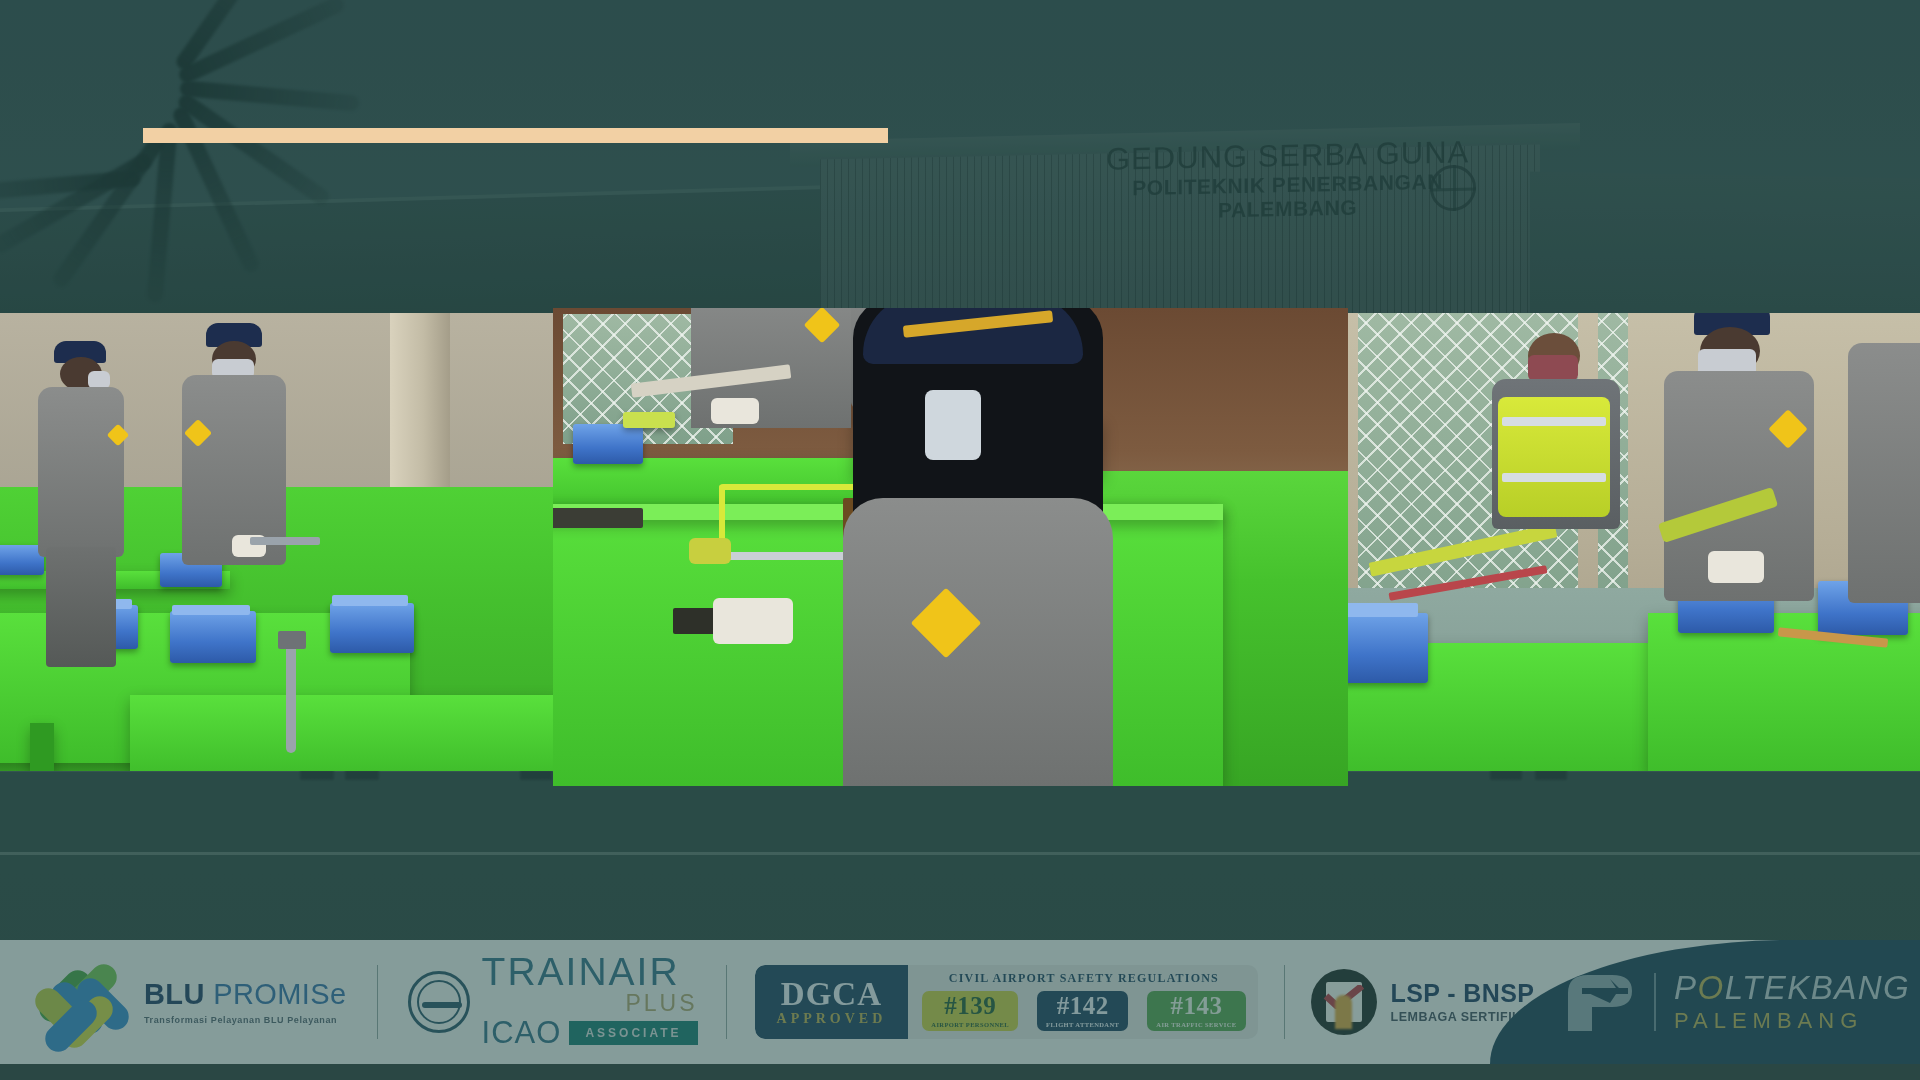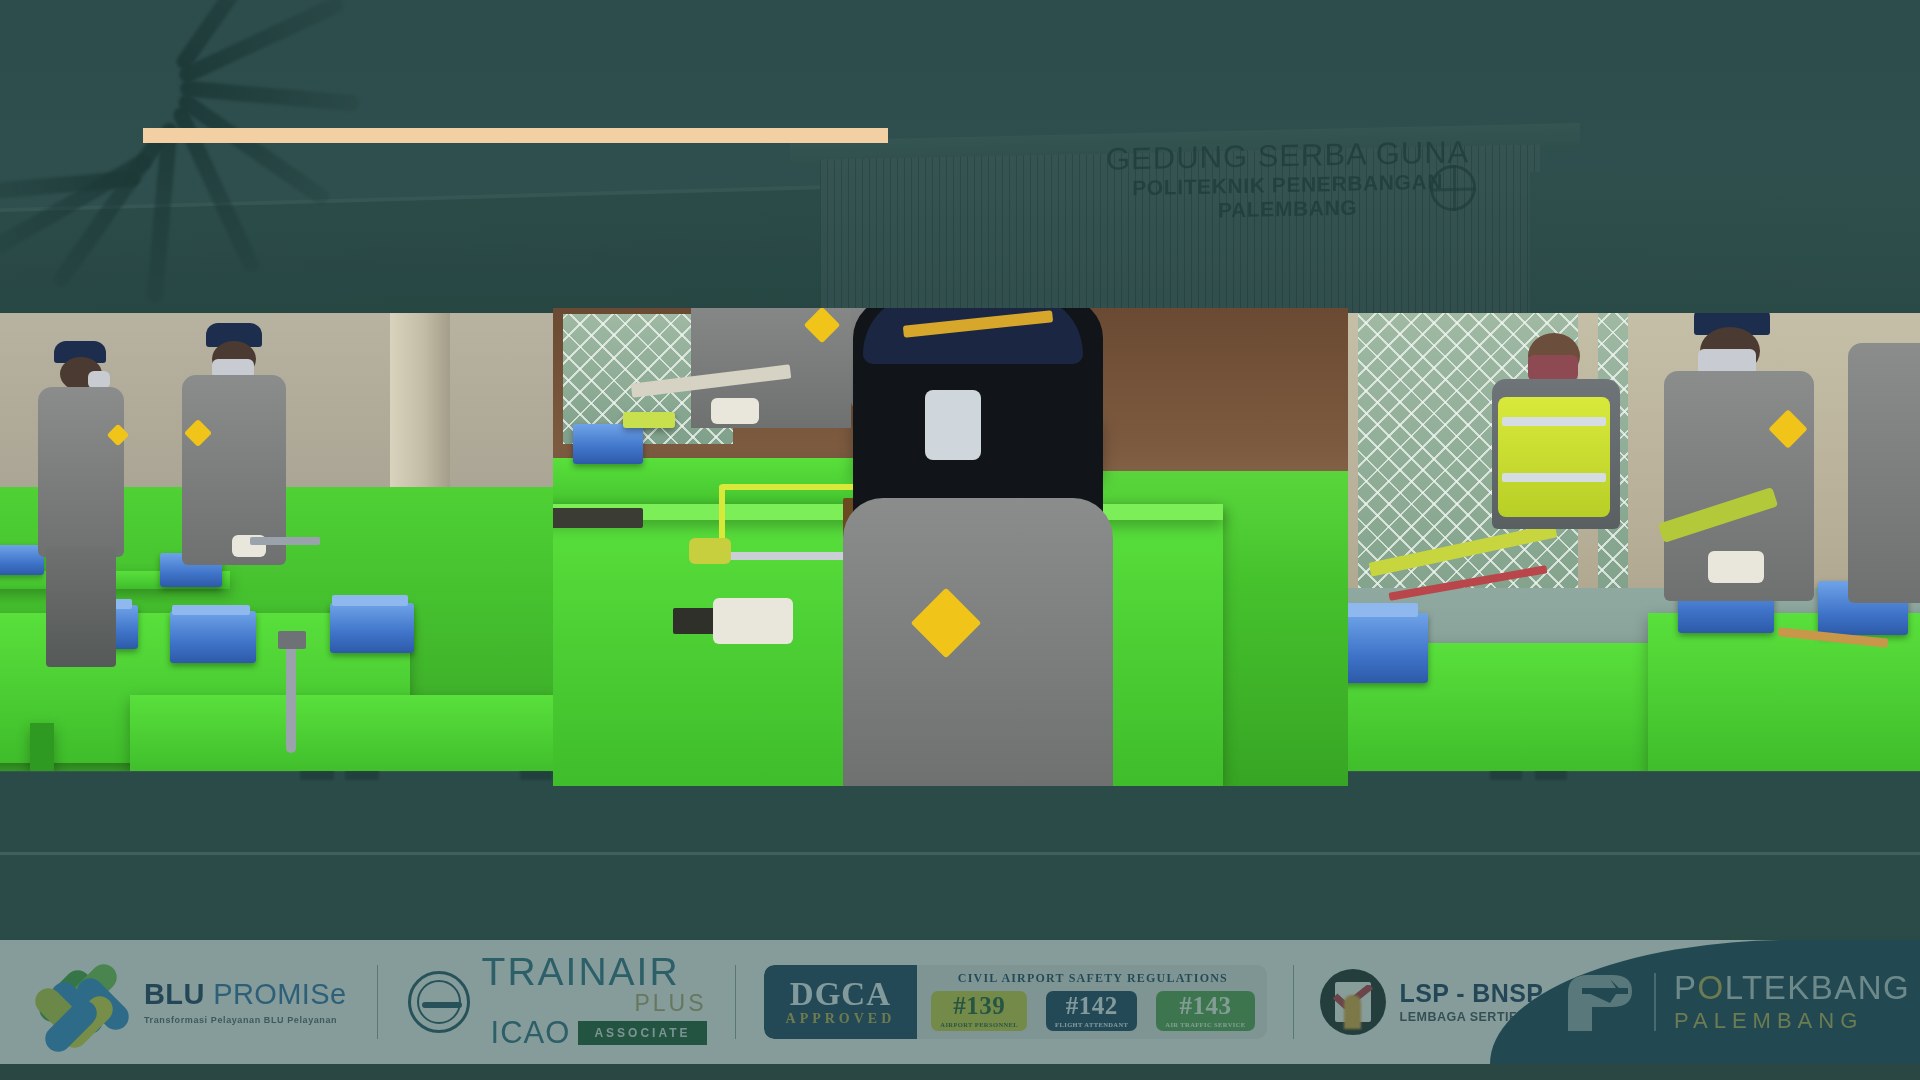--- a/index.html
+++ b/index.html
@@ -149,23 +149,23 @@
   .blu-txt .l1 span { color:#2e6ca4; font-weight:400; }
   .blu-txt .l2 { font-size:9px; color:#4d5f6b; letter-spacing:.6px; margin-top:6px; font-weight:600; }
 
   
   .trainair { display:flex; align-items:center; gap:12px; }
   .icao-seal { width:62px; height:62px; border-radius:50%; border:3px solid #1f4f63; position:relative; }
   .icao-seal:before{ content:""; position:absolute; inset:6px; border-radius:50%; border:2px solid #1f4f63; }
   .icao-seal:after{ content:""; position:absolute; left:11px; top:28px; width:40px; height:6px; background:#1f4f63; border-radius:3px; }
   .ta-txt .t1 { font-size:39px; color:#2b6b83; letter-spacing:2px; line-height:.95; font-weight:400; }
   .ta-plus { font-size:23px; color:#a9a06a; letter-spacing:3px; font-weight:400; text-align:right; display:block; }
-  .ta-bottom { display:flex; align-items:center; gap:8px; margin-top:-2px;margin-left:9px; }
+  .ta-bottom { display:flex; align-items:center; gap:8px; margin-top:-2px; }
   .ta-icao { font-size:31px; color:#2b6b83; letter-spacing:1px; font-weight:400; }
-  .ta-assoc { background:#14532d; color:#d5dedd; font-size:12px; letter-spacing:3px; padding:5px 16px; font-weight:600; }
+  .ta-assoc { background:#0f766e; color:#d5dedd; font-size:12px; letter-spacing:3px; padding:5px 16px; font-weight:600; }
 
   
   .dgca-box { display:flex; align-items:stretch; height:74px; border-radius:10px; overflow:hidden;font-family:Liberation Serif, serif; }
   .dgca-left { background:#143a5a; padding:8px 22px; display:flex; flex-direction:column; justify-content:center; align-items:center; border-radius:10px 0 0 10px; }
   .dgca-word { font-size:33px; font-weight:800; color:#e8eef3; letter-spacing:1px; line-height:1; }
   .dgca-sub { font-size:14px; font-weight:700; color:#b9a94a; letter-spacing:4px; }
   .dgca-right { background:#dfe3e0; padding:5px 12px 7px 14px; display:flex; flex-direction:column; align-items:center; justify-content:center; }
   .casr-title { font-size:12px; font-weight:800; color:#143a5a; letter-spacing:1.2px; }
   .casr-badges { display:flex; gap:19px; margin-top:5px;text-align:center; }
   .badge { border-radius:7px; padding:2px 9px 3px; display:flex; flex-direction:column; align-items:center; min-width:74px; }
@@ -186,21 +186,21 @@
 
   
   .pb-panel {
     position:absolute; right:0; top:940px; width:430px; height:124px;
     background:#12394f;
     border-top-left-radius:300px 124px;
     display:flex; align-items:center; gap:18px; padding-left:72px;
   }
   .pb-mark { width:74px; height:62px; position:relative; }
   .pb-sep { width:2px; height:58px; background:#7f99a4; opacity:.8; }
-  .pb-txt .l1 { font-size:33px; color:#b9c8cd; letter-spacing:1.5px; font-weight:400; line-height:1; }
+  .pb-txt .l1 { font-size:33px; color:#b9c8cd; letter-spacing:1.5px; font-weight:400; line-height:1;font-style:italic; }
   .pb-txt .l2 { font-size:22px; color:#b6a84f; letter-spacing:6px; font-weight:400; margin-top:4px; }
   .pb-o { color:#b6a84f; }
 </style>
 </head>
 <body>
 
 <div class="bg-wrap">
   <div class="bg-photo">
     <div class="bld2-edge"></div>
     <div class="bld2"></div>

